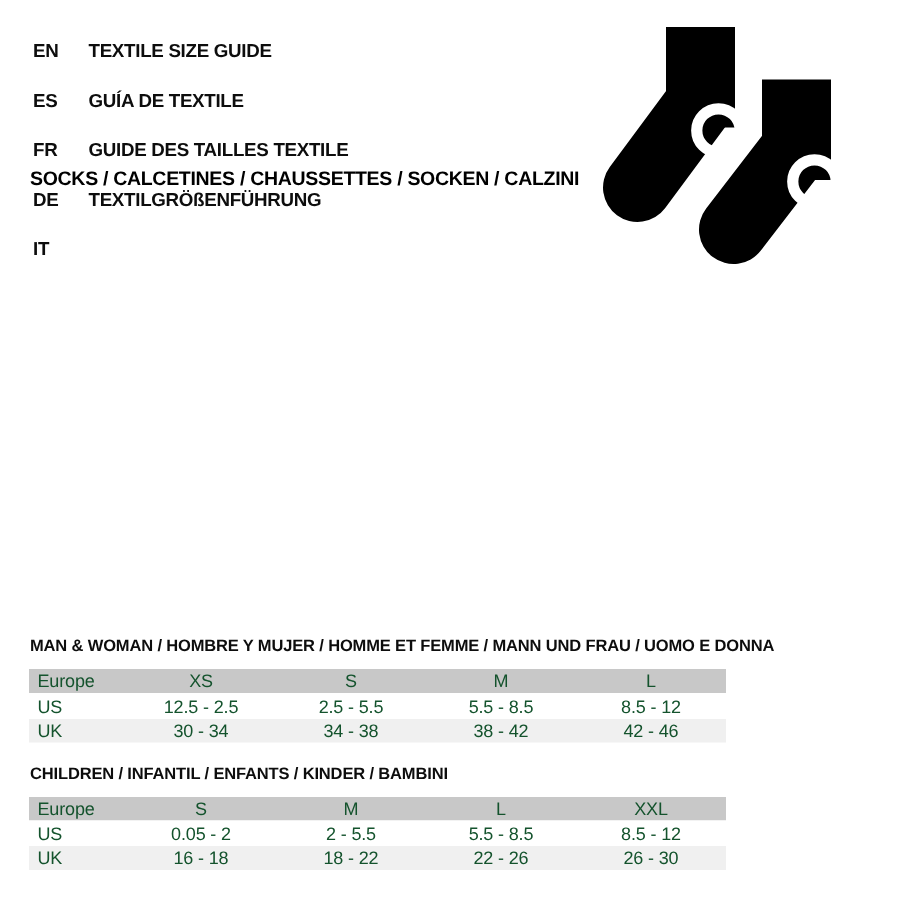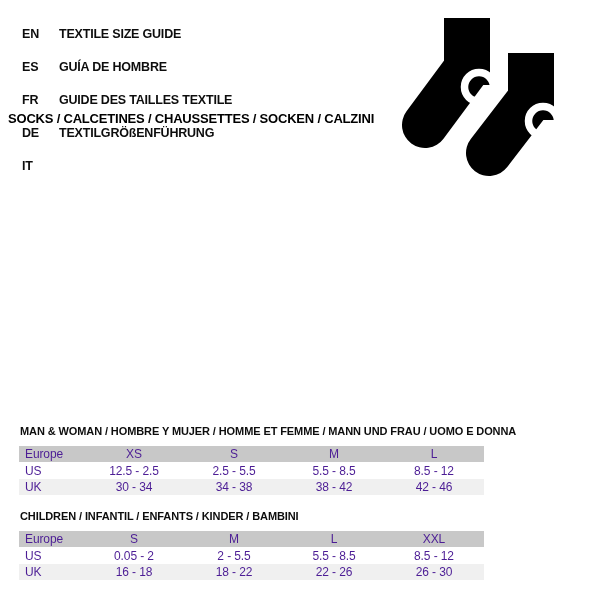--- a/index.html
+++ b/index.html
@@ -10,38 +10,38 @@
   }
   .page { position:relative; width:600px; height:600px; background:#fff; overflow:hidden; }
 
   
   .lang-list { position:absolute; left:22px; top:11px; }
   .lang-row { display:flex; font-weight:bold; font-size:12.5px; line-height:19px; color:#0d0d0d; letter-spacing:-0.2px;margin-top:14px; }
   .lang-code { width:37px; flex:0 0 37px; }
 
   
   .category-line {
-    position:absolute; left:8px; top:111px;
+    position:absolute; left:20px; top:111px;
     font-weight:bold; font-size:13px; color:#000; letter-spacing:-0.2px;
   }
 
   
   .socks-wrap { position:absolute; left:400px; top:5px; width:190px; height:190px; }
 
   
   .size-section { position:absolute; left:19px; width:465px; }
   .size-section.s1 { top:405px;margin-top:20px; }
   .size-section.s2 { top:510px; }
   .section-title {
     font-weight:bold; font-size:11px; color:#0d0d0d;
     letter-spacing:-0.1px; margin:0 0 9px 1px; white-space:nowrap;
   }
   table.size-table {
     border-collapse:collapse; width:465px; table-layout:fixed;
-    font-size:12px; color:#4c1d95; letter-spacing:-0.1px;
+    font-size:12px; color:#14532d; letter-spacing:-0.1px;
   }
   table.size-table col.region-col { width:65px; }
   table.size-table th, table.size-table td {
     height:16px; padding:0; font-weight:normal; text-align:center; line-height:16px;
     white-space:nowrap; overflow:hidden;
   }
   table.size-table th:first-child, table.size-table td.region { text-align:left; padding-left:6px; }
   table.size-table thead tr { background:#c8c8c8; }
   table.size-table thead th { border-bottom:1px solid #fff; }
   table.size-table tbody tr.row-plain { background:#ffffff; }
@@ -52,21 +52,21 @@
 
 <div class="page">
 
   <div class="lang-list">
       <div class="lang-row">
         <span class="lang-code">EN</span>
         <span>TEXTILE SIZE GUIDE</span>
       </div>
       <div class="lang-row">
         <span class="lang-code">ES</span>
-        <span>GUÍA DE HOMBRE</span>
+        <span>GUÍA DE TEXTILE</span>
       </div>
       <div class="lang-row">
         <span class="lang-code">FR</span>
         <span>GUIDE DES TAILLES TEXTILE</span>
       </div>
       <div class="lang-row">
         <span class="lang-code">DE</span>
         <span>TEXTILGRÖßENFÜHRUNG</span>
       </div>
       <div class="lang-row">

